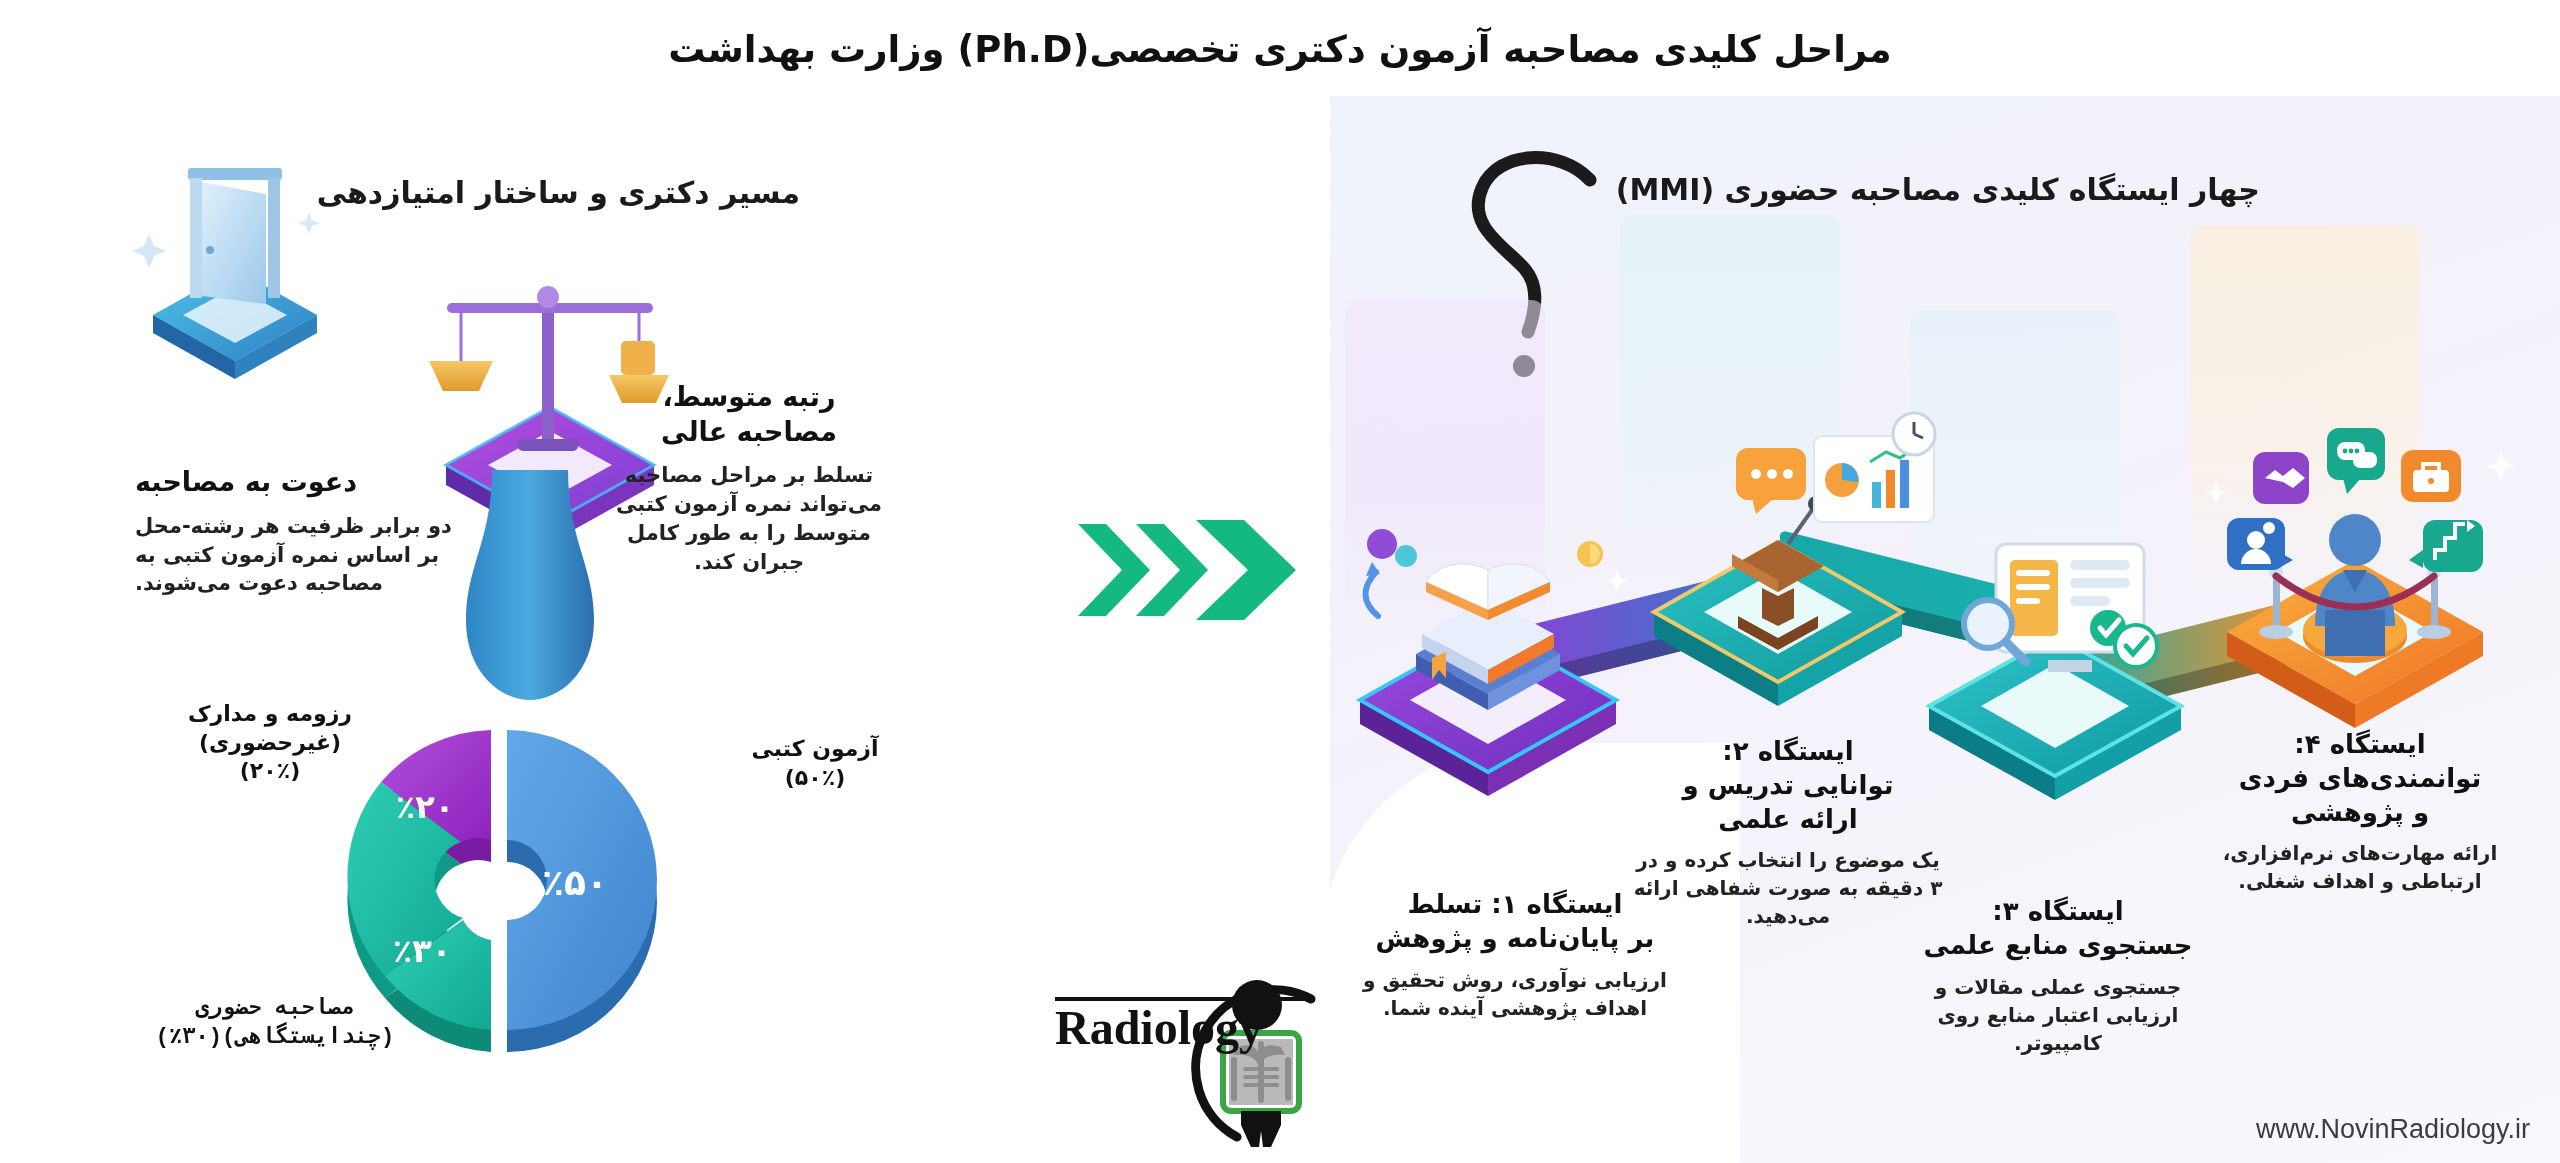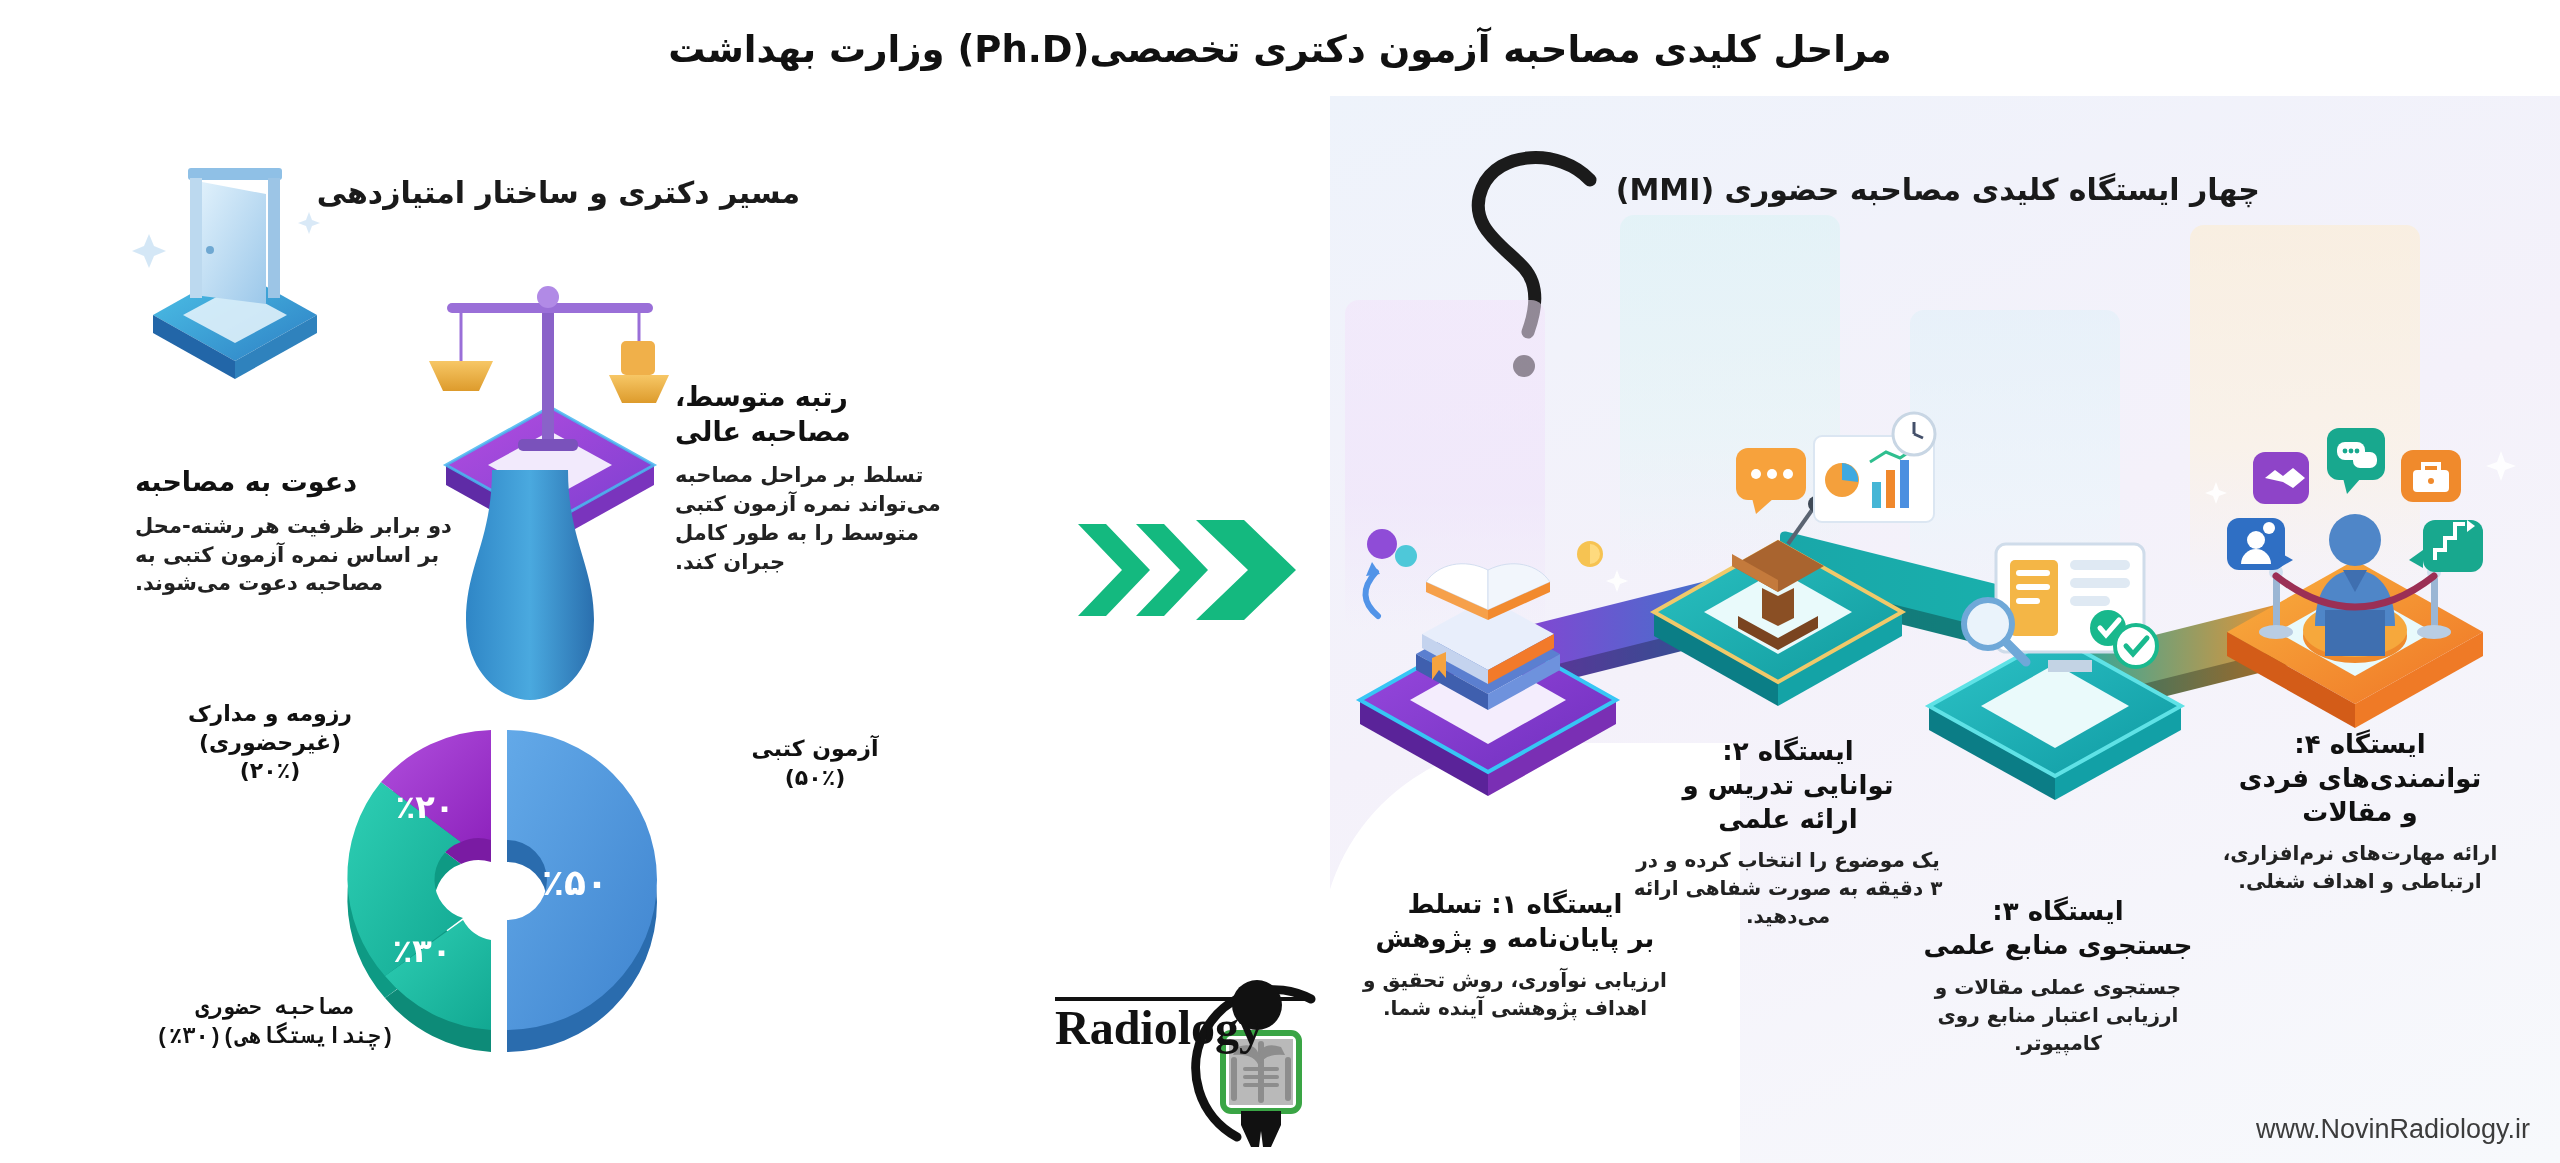--- a/index.html
+++ b/index.html
@@ -39,21 +39,21 @@
   }
   #head-left{ right:1760px; top:175px; }
   #head-right{ right:300px; top:172px; }
 
   
   .blk{position:absolute;direction:rtl;}
   .blk .h{font-weight:bold;color:#111;line-height:1.28;}
   .blk .p{font-weight:bold;color:#222;line-height:1.38;margin-top:12px;}
 
   
-  #blk-rank{ right:1585px; top:380px; width:300px; text-align:left;}
+  #blk-rank{ right:1661px; top:380px; width:300px; text-align:center;}
   #blk-rank .h{font-size:27px;}
   #blk-rank .p{font-size:21px;}
 
   #blk-invite{ right:2095px; top:465px; width:330px; text-align:left;}
   #blk-invite .h{font-size:27px;}
   #blk-invite .p{font-size:21px;}
 
   
   .pie-label{position:absolute;direction:rtl;font-weight:bold;color:#111;
     line-height:1.3;text-align:center;font-size:22px;}
@@ -507,21 +507,21 @@
       <div>ایستگاه ۳:</div>
       <div>جستجوی منابع علمی</div>
     </div>
     <div class="p">جستجوی عملی مقالات و ارزیابی اعتبار منابع روی کامپیوتر.</div>
   </div>
 
   <div class="st" id="st4">
     <div class="h">
       <div>ایستگاه ۴:</div>
       <div>توانمندی‌های فردی</div>
-      <div>و مقالات</div>
+      <div>و پژوهشی</div>
     </div>
     <div class="p">ارائه مهارت‌های نرم‌افزاری، ارتباطی و اهداف شغلی.</div>
   </div>
 
   <div class="logo">
     <svg width="175" height="172" viewBox="0 0 175 172">
       <path d="M146,24 A74,74 0 1 0 72,162" fill="none" stroke="#111" stroke-width="9" stroke-linecap="round"></path>
       <circle cx="92" cy="30" r="25" fill="#111"></circle>
       <rect x="58" y="58" width="76" height="78" rx="8" fill="none" stroke="#3aa545" stroke-width="6"></rect>
       <rect x="64" y="64" width="64" height="66" fill="#b9b9b9"></rect>

